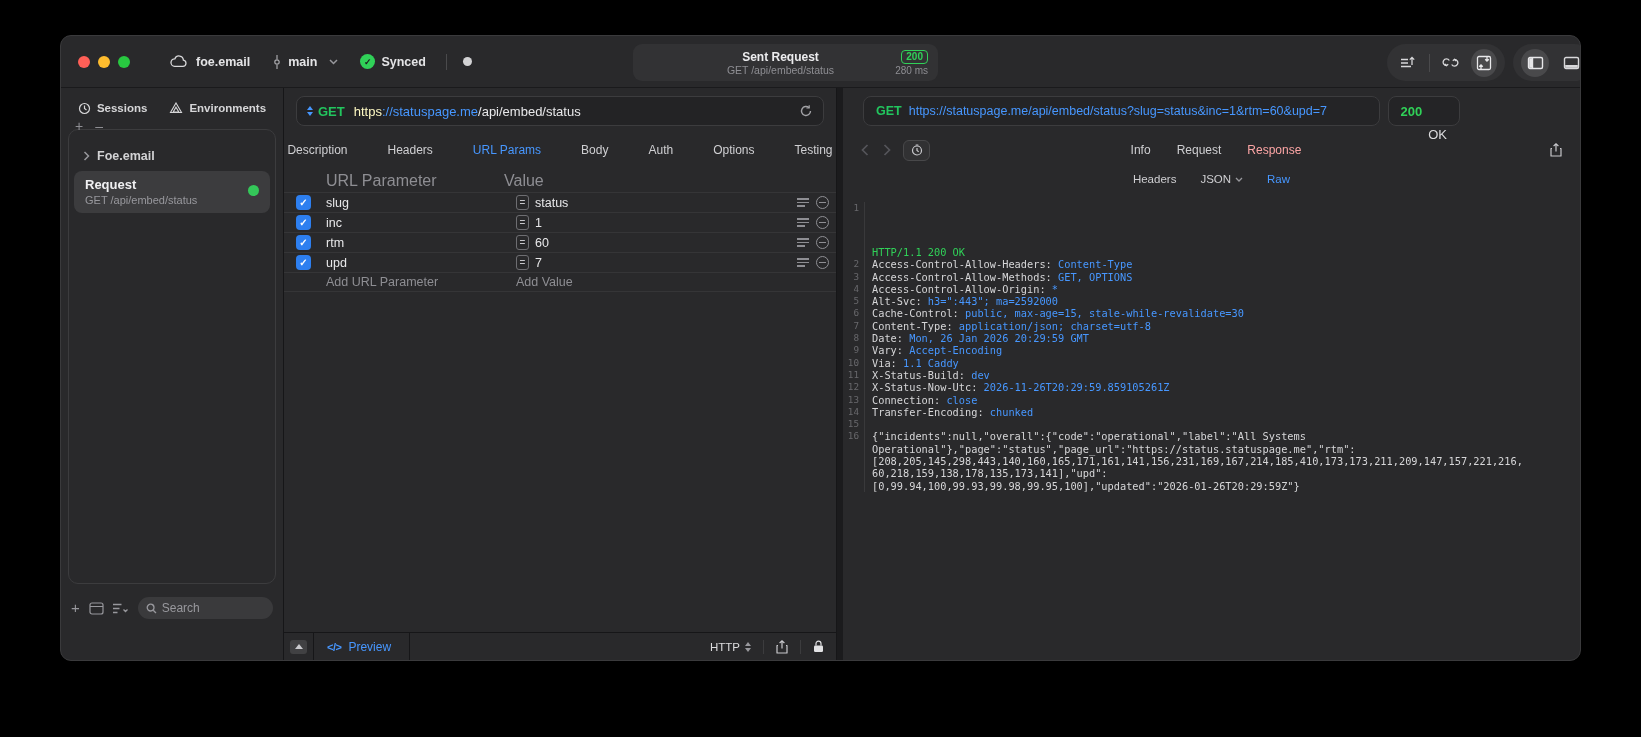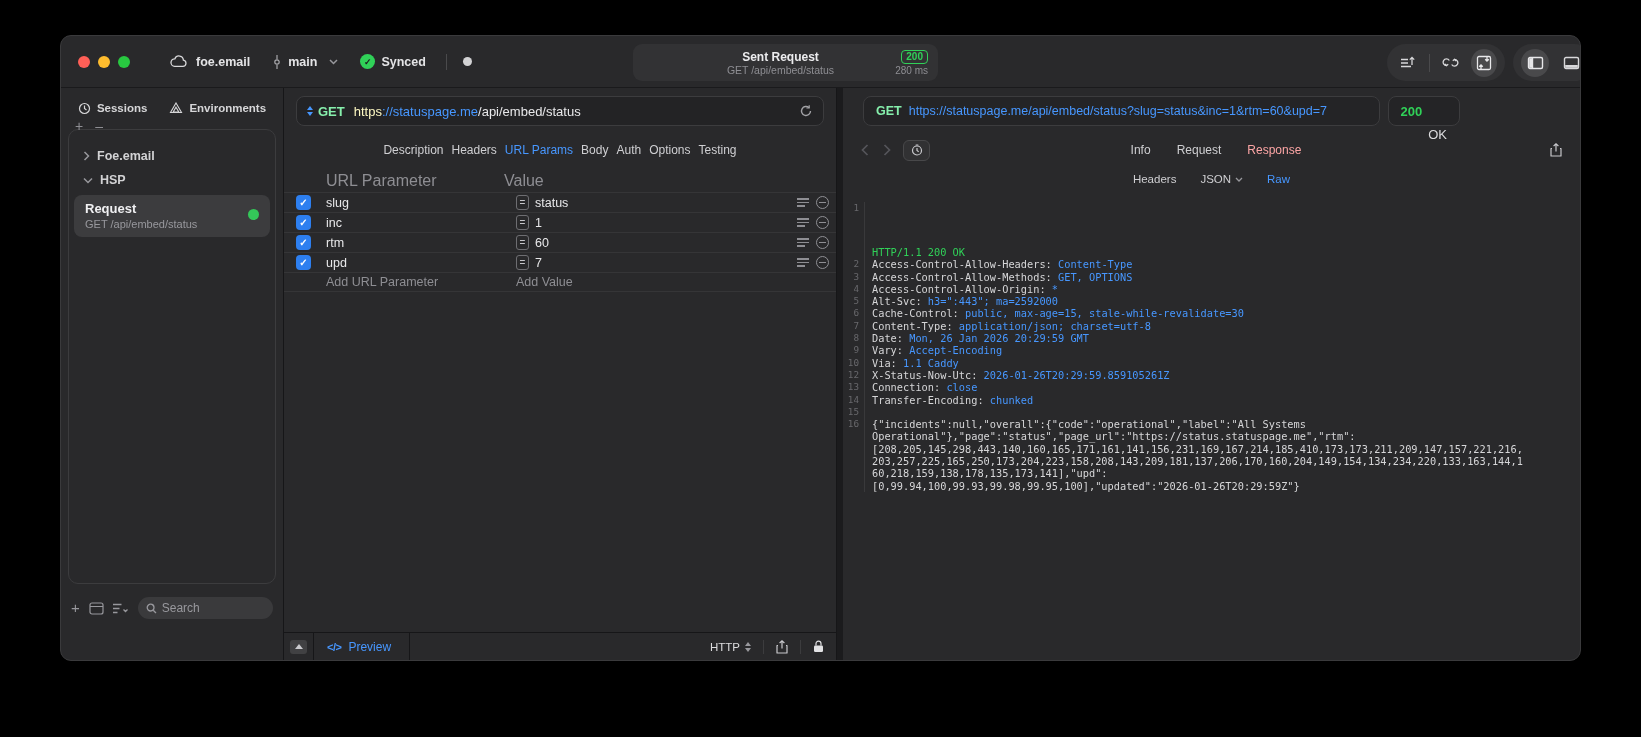--- a/index.html
+++ b/index.html
@@ -68,26 +68,26 @@
   .req-panel { flex:0 0 553px; border-right:1px solid #161618; display:flex; flex-direction:column; background:#29292b; }
   .url-row { flex:0 0 46px; display:flex; align-items:center; padding:0 12px; }
   .url-field { flex:1; height:30px; background:#232325; border:1px solid #3c3c3e; border-radius:8px;
     display:flex; align-items:center; padding:0 10px; gap:5px; font-size:13px; }
   .stepper { display:flex; flex-direction:column; gap:2px; }
   .stepper i { display:block; width:0; height:0; border-left:3px solid transparent; border-right:3px solid transparent; }
   .stepper .up { border-bottom:4px solid #4797ff; }
   .stepper .dn { border-top:4px solid #4797ff; }
   .stepper.gray .up { border-bottom-color:#98989d; }
   .stepper.gray .dn { border-top-color:#98989d; }
-  .method { color:#86efac; font-weight:700; }
+  .method { color:#22c55e; font-weight:700; }
   .u-scheme { color:#fef9c3; }
   .u-host { color:#4797ff; }
   .u-path { color:#e8e8ea; }
   .url-spacer { flex:1; }
-  .rtabs { flex:0 0 32px; display:flex; align-items:center; justify-content:center; gap:8px; }
+  .rtabs { flex:0 0 32px; display:flex; align-items:center; justify-content:center; gap:40px; }
   .rtab { color:#cfcfd2; font-size:12px; }
   .rtab.active { color:#4797ff; }
   .ptable { flex:1; padding-top:4px; }
   .phead { display:flex; height:22px; align-items:center; color:#8e8e93; font-size:16px; }
   .phead .c1 { padding-left:42px; width:220px; }
   .prow { display:flex; align-items:center; height:20px; border-top:1px solid #353537;
     font-size:12.5px; color:#e8e8ea; }
   .pcheck { width:15px; height:15px; margin-left:12px; background:#2d7ff0; border-radius:4px;
     display:flex; align-items:center; justify-content:center; color:#fff; font-size:10px; font-weight:700; }
   .pname { margin-left:15px; width:190px; }
@@ -273,28 +273,20 @@
       </div>
       <div class="tree-panel">
         <div class="tree-row">
           <span>
             <svg width="7" height="10" viewBox="0 0 7 10" fill="none" stroke="#98989d" stroke-width="1.5">
                 <path d="M1.5 1l4 4-4 4"></path>
               </svg>
           </span>
           <span>Foe.email</span>
         </div>
-        <div class="tree-row">
-          <span>
-            <svg width="10" height="7" viewBox="0 0 10 7" fill="none" stroke="#98989d" stroke-width="1.5">
-                <path d="M1 1.5l4 4 4-4"></path>
-              </svg>
-          </span>
-          <span>HSP</span>
-        </div>
         <div class="req-card">
           <div class="t1">Request</div>
           <div class="t2">GET /api/embed/status</div>
           <span class="green-dot"></span>
         </div>
       </div>
       <div class="sb-toolbar">
         <span class="sb-tool">+</span>
         <span class="sb-tool">
           <svg width="15" height="13" viewBox="0 0 15 13" fill="none" stroke="#98989d" stroke-width="1.2">
@@ -561,22 +553,26 @@
           </div>
           <div class="rline">
             <span class="ln">9</span>
             <span class="lc"><span class="hname">Vary:</span><span class="hval"> Accept-Encoding</span></span>
           </div>
           <div class="rline">
             <span class="ln">10</span>
             <span class="lc"><span class="hname">Via:</span><span class="hval"> 1.1 Caddy</span></span>
           </div>
           <div class="rline">
+            <span class="ln">11</span>
+            <span class="lc"><span class="hname">X-Status-Build:</span><span class="hval"> dev</span></span>
+          </div>
+          <div class="rline">
             <span class="ln">12</span>
-            <span class="lc"><span class="hname">X-Status-Now-Utc:</span><span class="hval"> 2026-01-26T20:29:59.859105261Z</span></span>
+            <span class="lc"><span class="hname">X-Status-Now-Utc:</span><span class="hval"> 2026-11-26T20:29:59.859105261Z</span></span>
           </div>
           <div class="rline">
             <span class="ln">13</span>
             <span class="lc"><span class="hname">Connection:</span><span class="hval"> close</span></span>
           </div>
           <div class="rline">
             <span class="ln">14</span>
             <span class="lc"><span class="hname">Transfer-Encoding:</span><span class="hval"> chunked</span></span>
           </div>
           <div class="rline">
@@ -590,24 +586,20 @@
           <div class="rline">
             <span class="ln"></span>
             <span class="lc">Operational"},"page":"status","page_url":"https://status.statuspage.me","rtm":</span>
           </div>
           <div class="rline">
             <span class="ln"></span>
             <span class="lc">[208,205,145,298,443,140,160,165,171,161,141,156,231,169,167,214,185,410,173,173,211,209,147,157,221,216,</span>
           </div>
           <div class="rline">
             <span class="ln"></span>
-            <span class="lc">203,257,225,165,250,173,204,223,158,208,143,209,181,137,206,170,160,204,149,154,134,234,220,133,163,144,1</span>
-          </div>
-          <div class="rline">
-            <span class="ln"></span>
             <span class="lc">60,218,159,138,178,135,173,141],"upd":</span>
           </div>
           <div class="rline">
             <span class="ln"></span>
             <span class="lc">[0,99.94,100,99.93,99.98,99.95,100],"updated":"2026-01-26T20:29:59Z"}</span>
           </div>
         </div>
     </div>
 
   </div>

